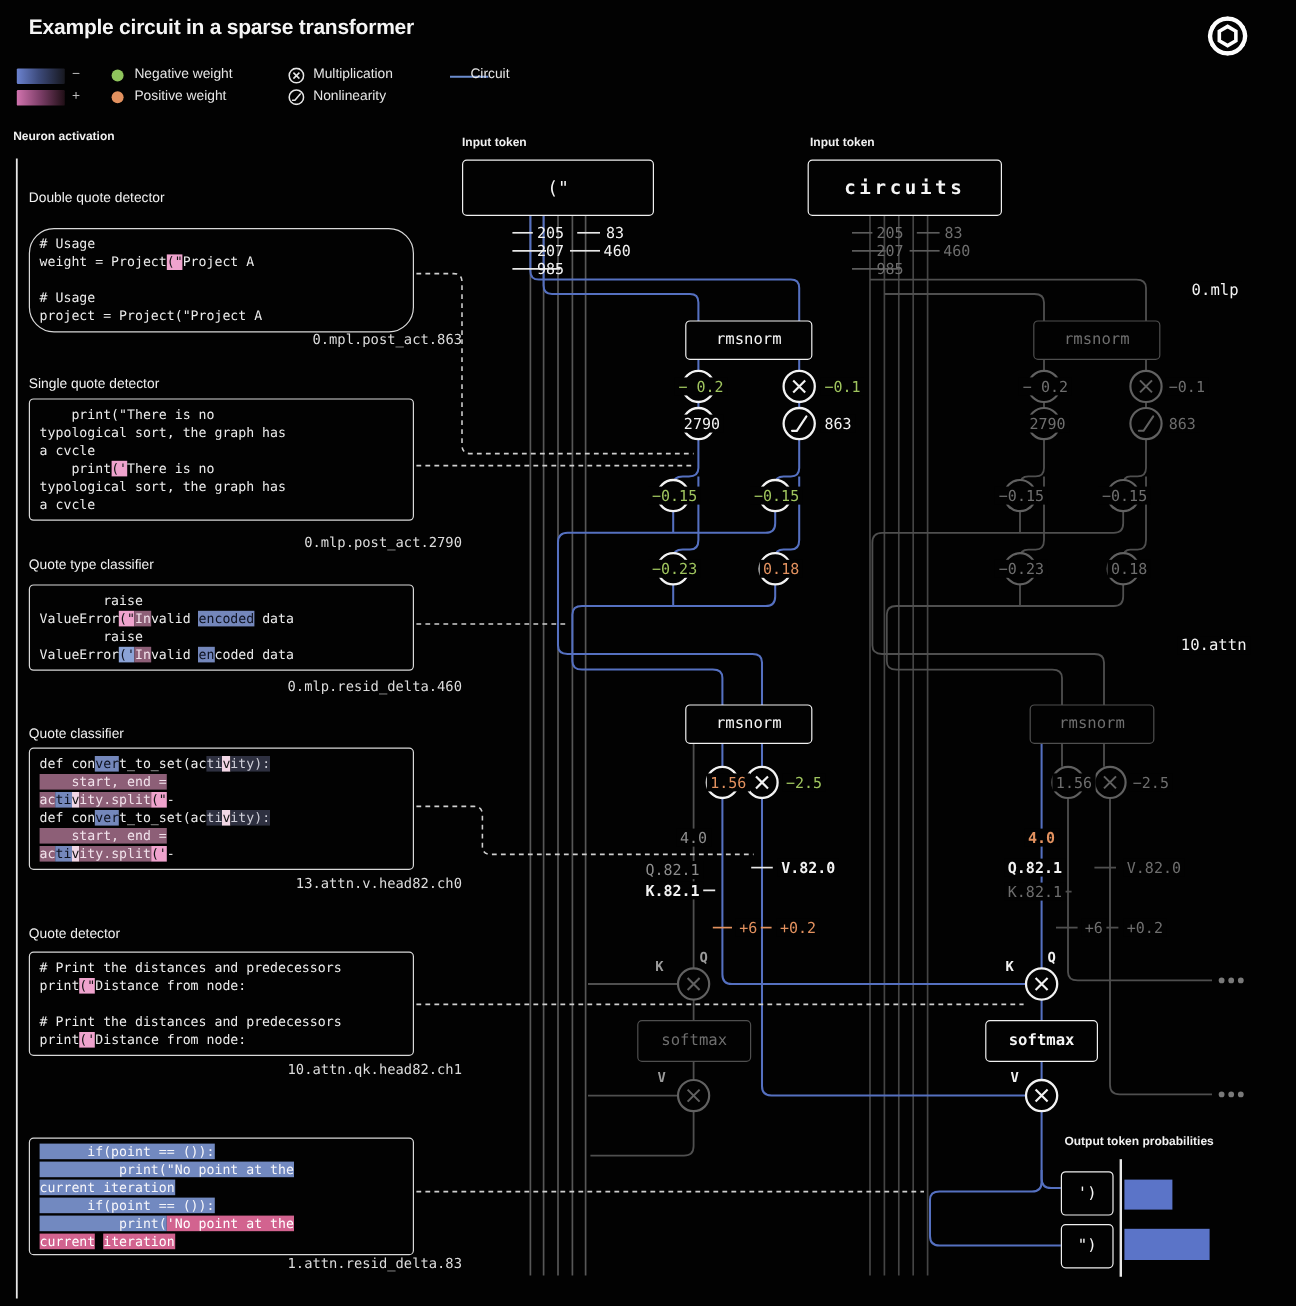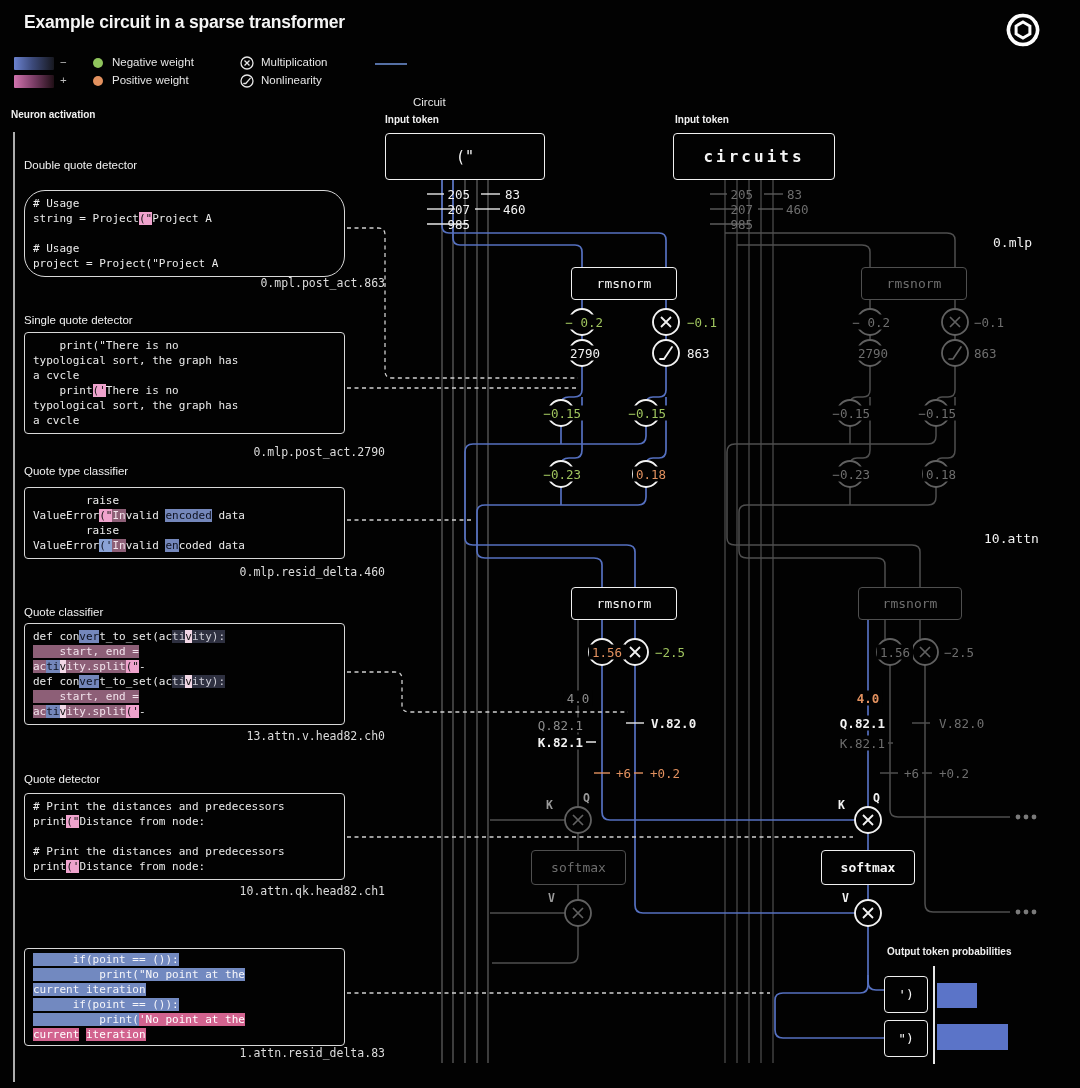--- a/index.html
+++ b/index.html
@@ -255,41 +255,41 @@
   <div class="ov lgtxt" style="left:261px;top:56px;">Multiplication</div>
   <svg class="ov" style="left:240px;top:74px;" width="14" height="14" viewBox="0 0 14 14">
     <circle cx="7" cy="7" r="6" fill="none" stroke="#e6e6e6" stroke-width="1.3"></circle>
     <path d="M3.8,9.5 H5.8 L10.2,4.3" stroke="#e6e6e6" stroke-width="1.3" fill="none" stroke-linecap="round"></path>
   </svg>
   <div class="ov lgtxt" style="left:261px;top:74px;">Nonlinearity</div>
 
   <svg class="ov" style="left:374px;top:61px;" width="34" height="6">
     <path d="M1,3 H33" stroke="#6b8cce" stroke-width="1.6"></path>
   </svg>
-  <div class="ov lgtxt" style="left:413px;top:56px;margin-top:40px;">Circuit</div>
+  <div class="ov lgtxt" style="left:392px;top:56px;">Circuit</div>
 
   <svg class="ov" style="left:1000px;top:7px;" width="46" height="46" viewBox="-23 -23 46 46">
     <g stroke="#fdfdfd" stroke-width="3.6" fill="none" stroke-linecap="round">
       <path d="M0,-14.5 A14.5,14.5 0 0 1 12.55,-7.25" transform="rotate(0)"></path>
       <path d="M0,-14.5 A14.5,14.5 0 0 1 12.55,-7.25" transform="rotate(60)"></path>
       <path d="M0,-14.5 A14.5,14.5 0 0 1 12.55,-7.25" transform="rotate(120)"></path>
       <path d="M0,-14.5 A14.5,14.5 0 0 1 12.55,-7.25" transform="rotate(180)"></path>
       <path d="M0,-14.5 A14.5,14.5 0 0 1 12.55,-7.25" transform="rotate(240)"></path>
       <path d="M0,-14.5 A14.5,14.5 0 0 1 12.55,-7.25" transform="rotate(300)"></path>
       <path d="M0,-8 L6.9,-4 L6.9,4 L0,8 L-6.9,4 L-6.9,-4 Z" stroke-width="3"></path>
     </g>
   </svg>
 
   <div class="ov secthead" style="left:11px;top:109px;">Neuron activation</div>
 
   <div class="plabel" style="top:159px;left:24px;">Double quote detector</div>
   <div class="pbox" style="top:190px;border-radius:21px;">
       <div>
         <div class="cl"><span># Usage</span></div>
-        <div class="cl"><span>string = Project</span><span class="hl-p">("</span><span>Project A</span></div>
+        <div class="cl"><span>weight = Project</span><span class="hl-p">("</span><span>Project A</span></div>
         <div class="cl"><span></span>&nbsp;</div>
         <div class="cl"><span># Usage</span></div>
         <div class="cl"><span>project = Project("Project A</span></div>
       </div>
     </div>
   <div class="pcap" style="top:276px;">0.mpl.post_act.863</div>
 
   <div class="plabel" style="top:314px;left:24px;">Single quote detector</div>
   <div class="pbox" style="top:332px;">
       <div>

